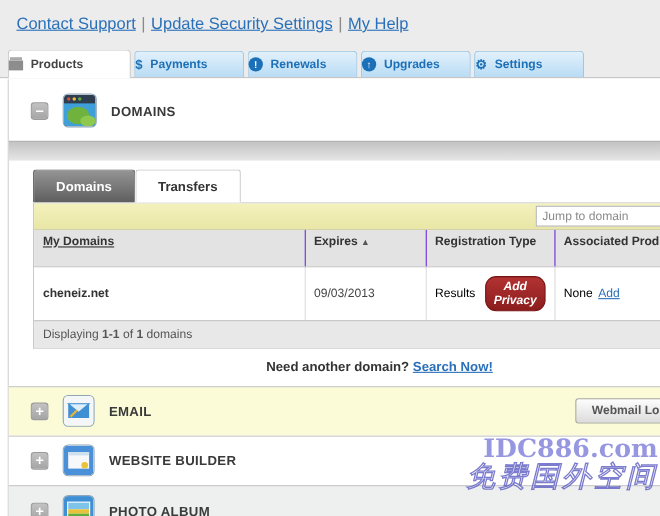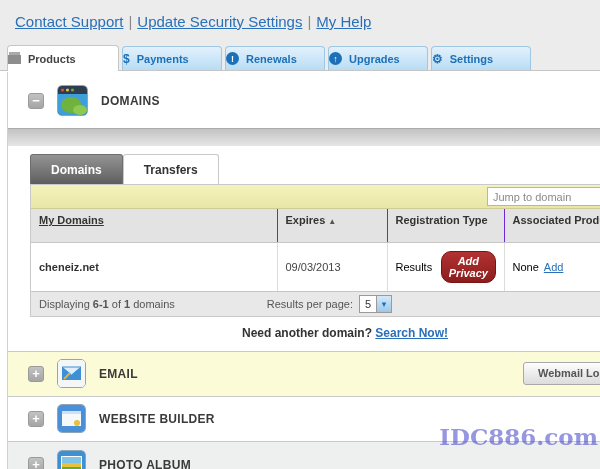--- a/index.html
+++ b/index.html
@@ -190,31 +190,24 @@
           <td class="assoc-cell">
             <span>None</span><a>Add</a>
           </td>
         </tr>
       </tbody>
         </table>
 
       <div class="table-footer">
         <span>
           <span>Displaying</span>
-          <b>6-1</b>
+          <b>1-1</b>
           <span>of</span>
           <b>1</b>
           <span>domains</span>
-        </span>
-        <span class="rpp">
-          <span>Results per page:</span>
-          <span class="select">
-            <span class="val">5</span>
-            <span class="arrow">▾</span>
-          </span>
         </span>
       </div>
     </div>
   </div>
 
   <div class="promo">
     <span>Need another domain?</span>
     <a>Search Now!</a>
   </div>
 
@@ -256,13 +249,14 @@
         <rect x="4" y="16" width="19" height="5" fill="#5fae3c"></rect>
       </svg>
     </div>
     <span class="section-title">PHOTO ALBUM</span>
   </div>
 
 </div>
 
 <div class="watermark">
   <div class="wm1">IDC886.com</div>
+  <div class="wm2">免费国外空间</div>
 </div>
 
 </body></html>

